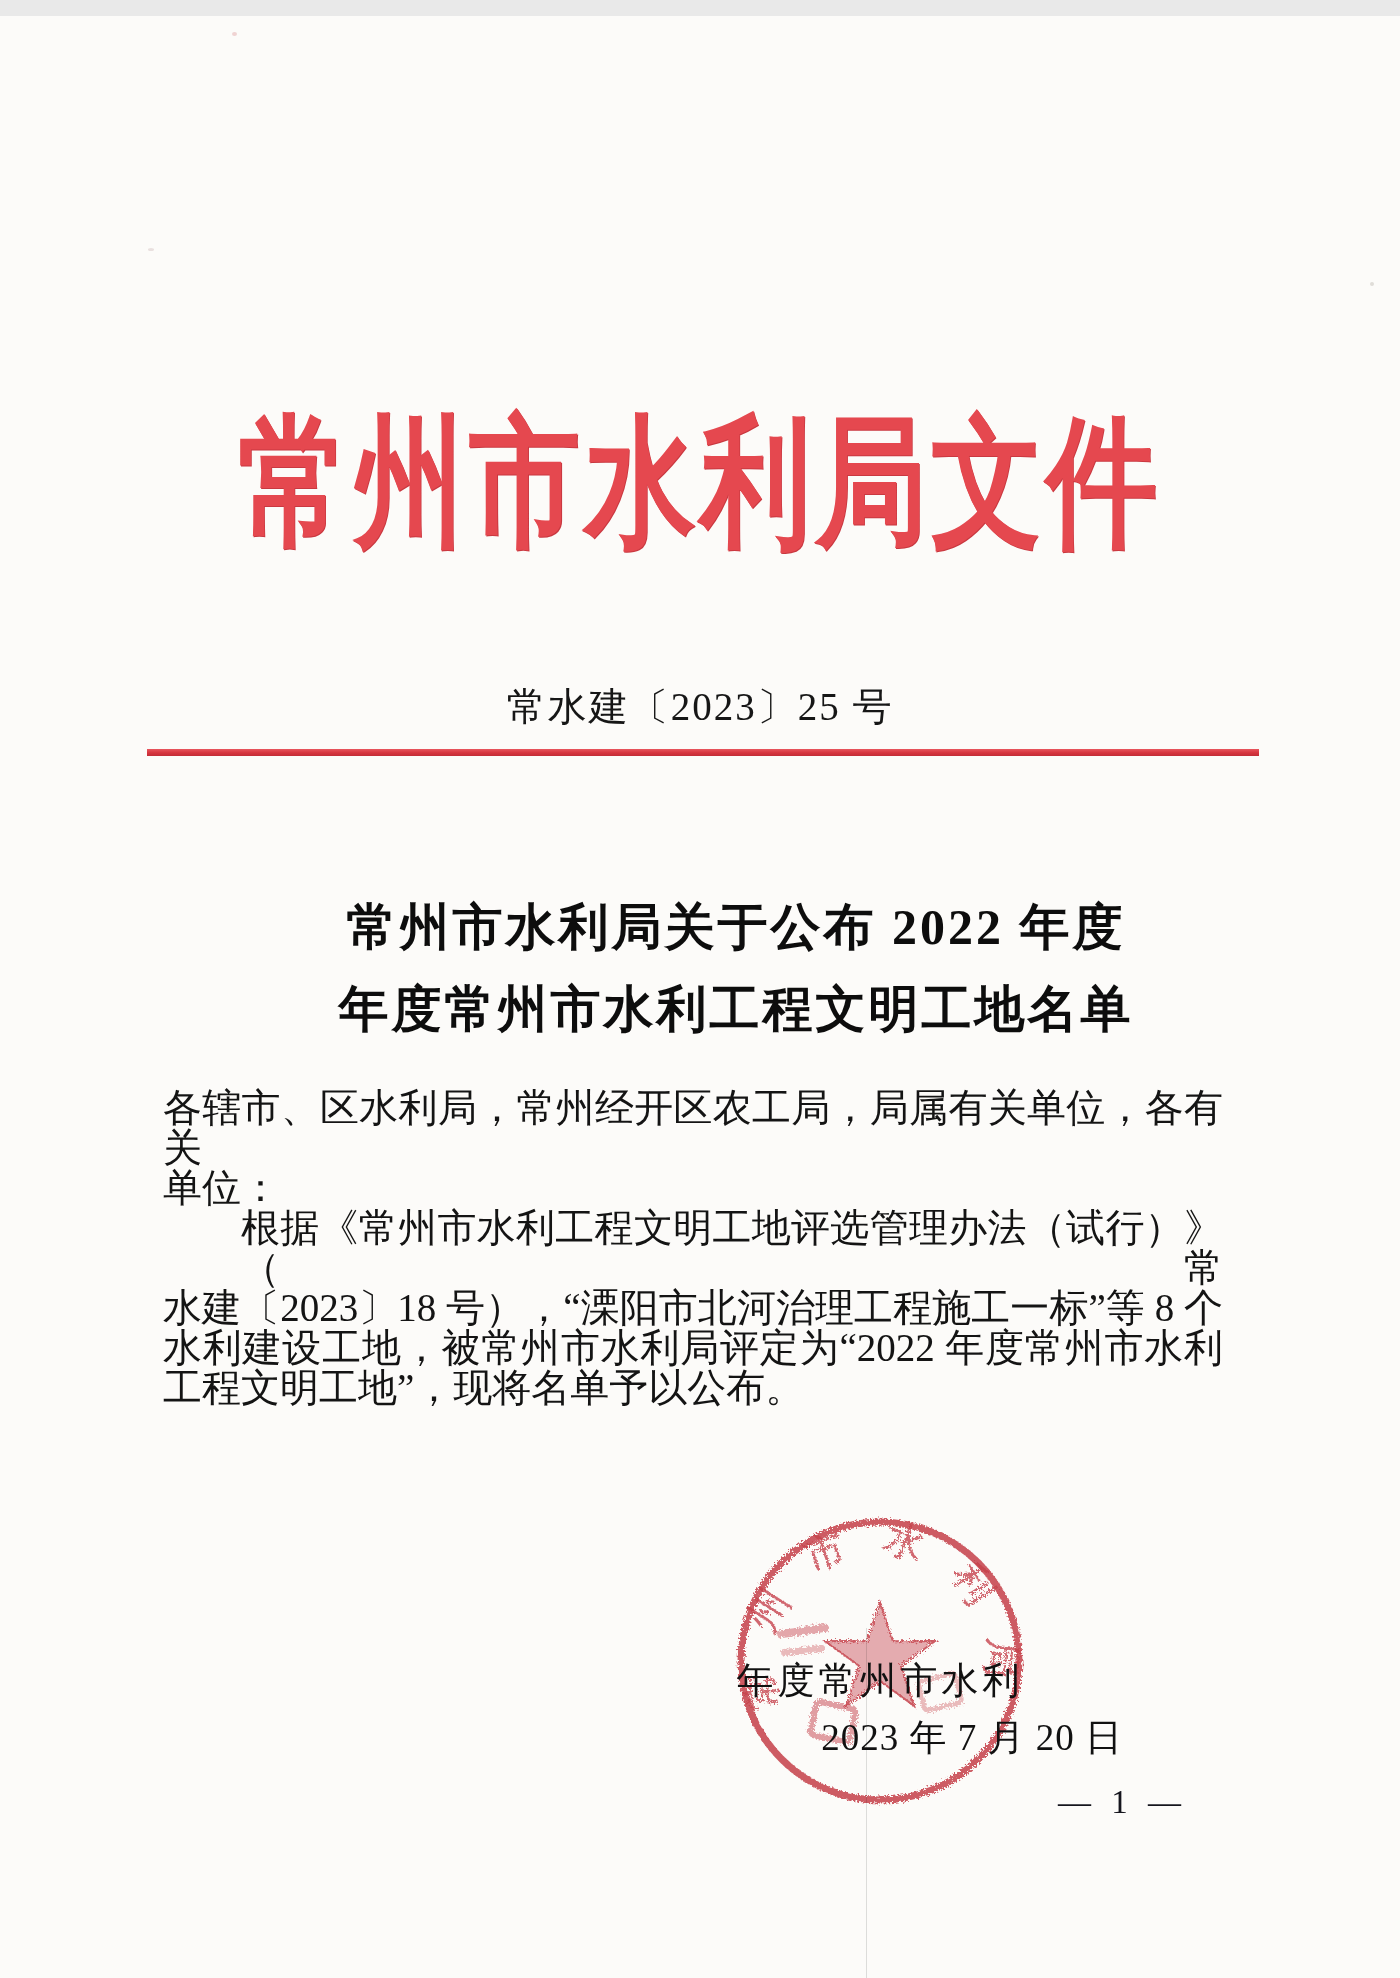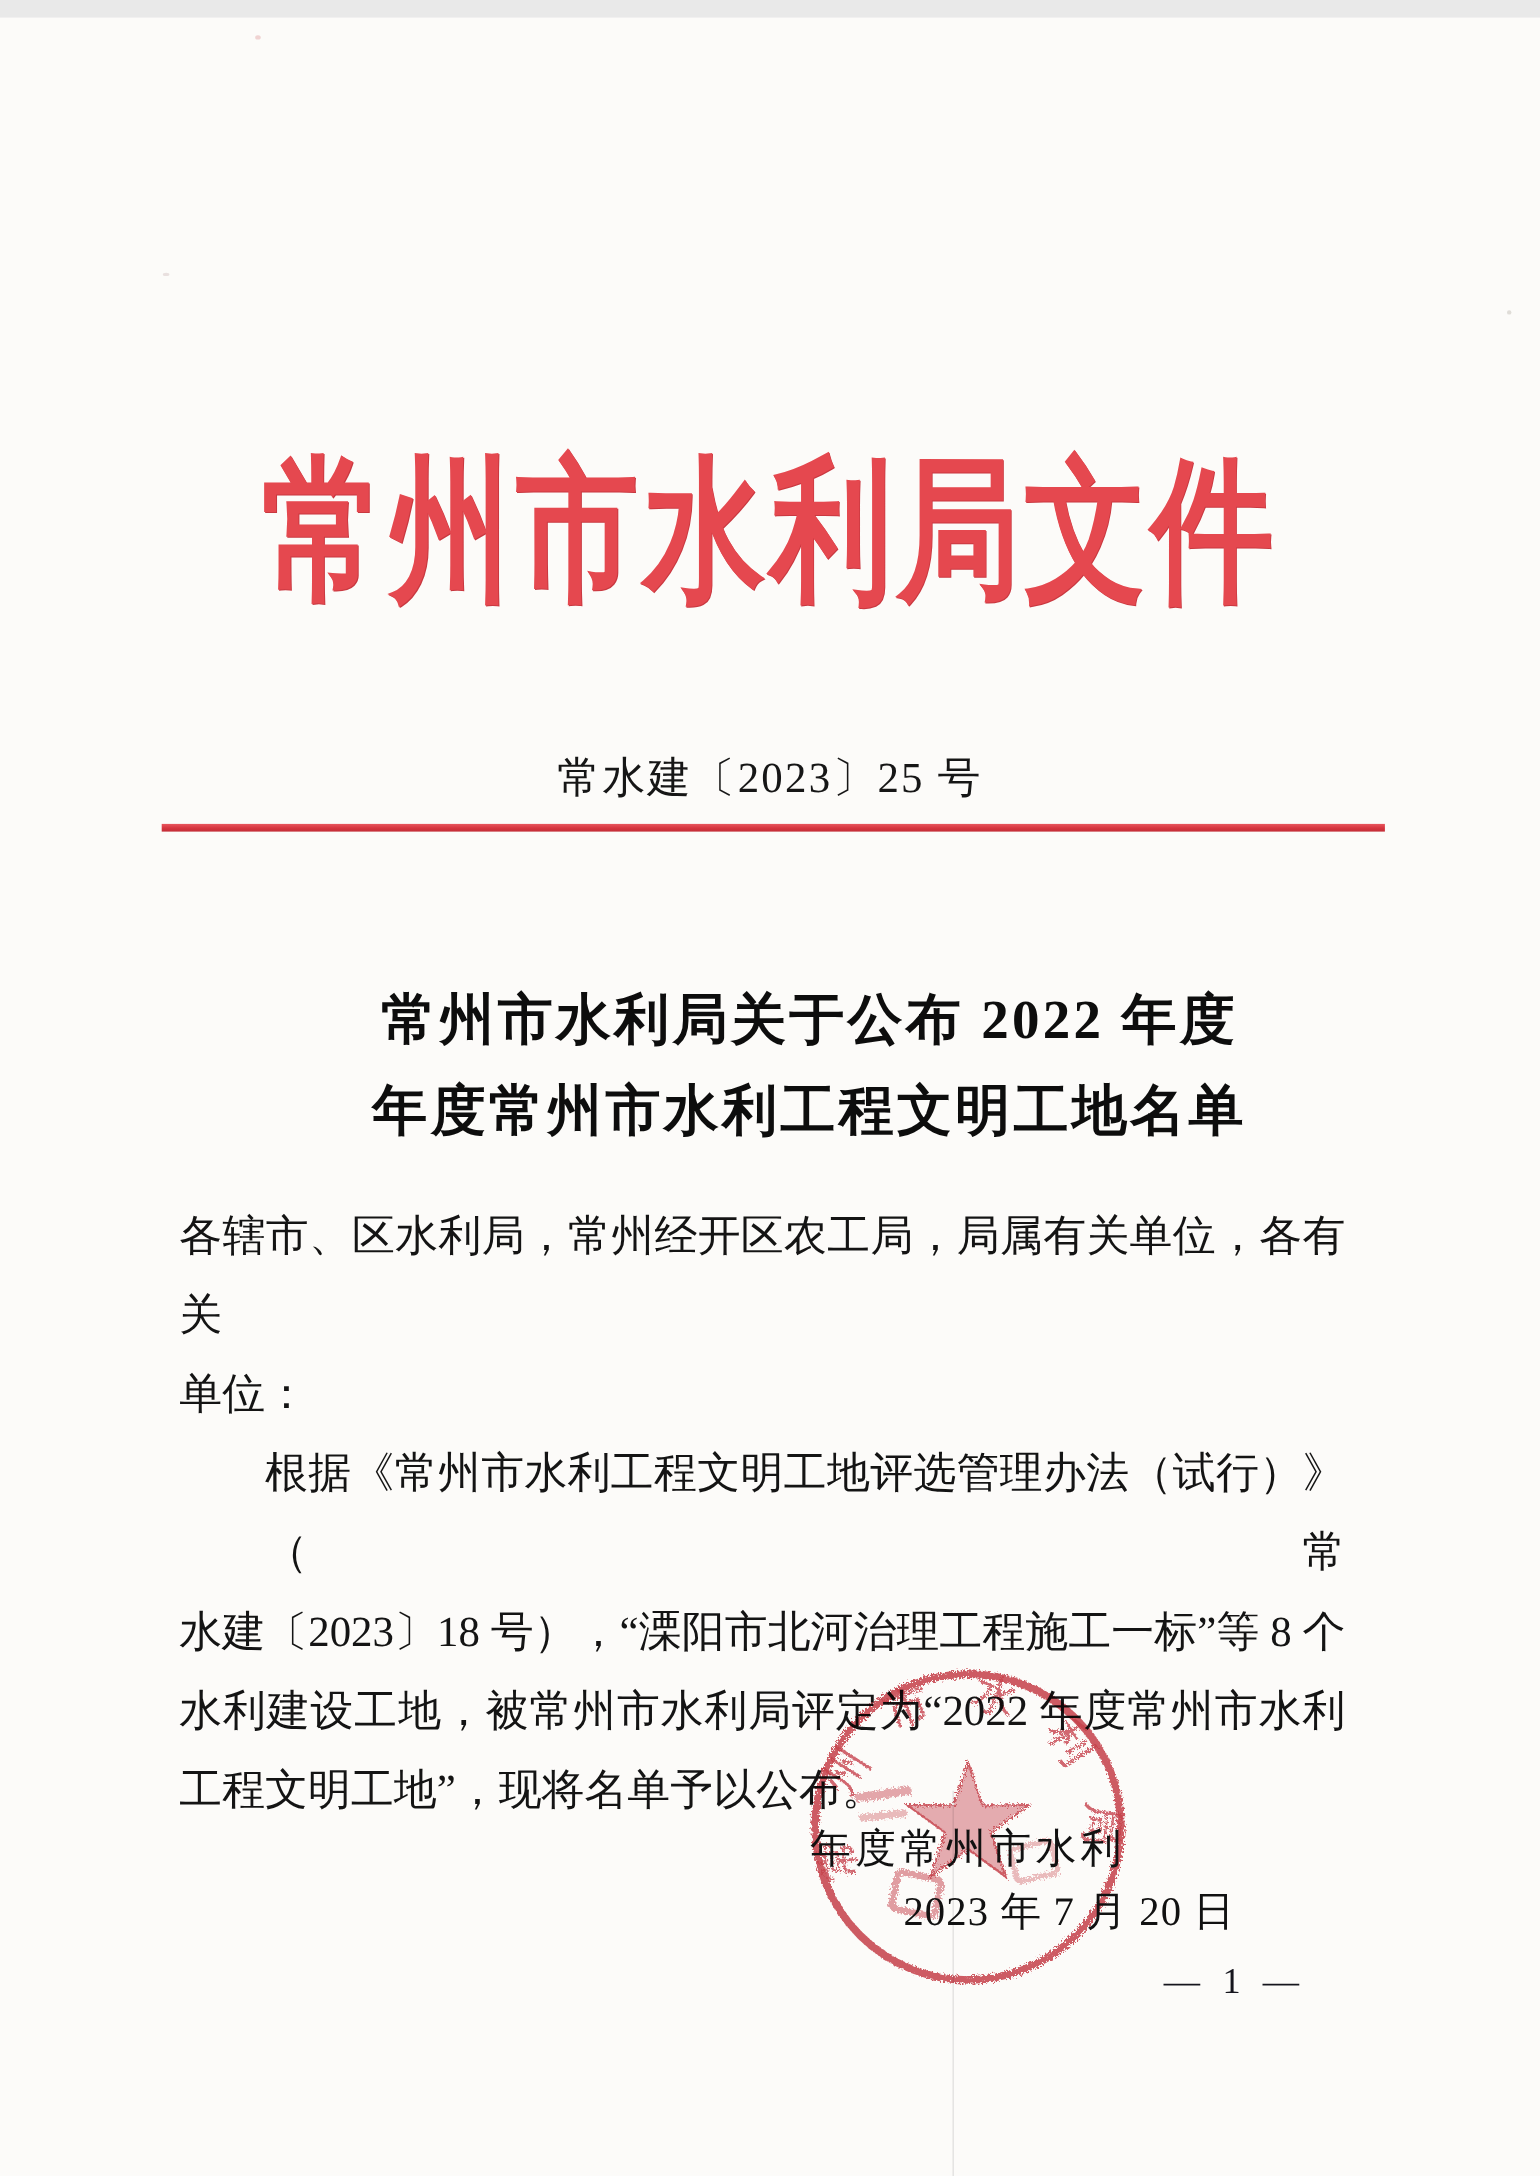--- a/index.html
+++ b/index.html
@@ -23,21 +23,21 @@
     position:absolute;top:733px;left:147px;width:1112px;height:7px;
     background:linear-gradient(#e8565e,#d6343e 55%,#c22d37);
   }
   .doctitle{
     position:absolute;top:870px;left:0;width:100%;
     text-align:center;font-weight:bold;font-size:50px;line-height:82px;
     color:#0d0d0d;letter-spacing:3px;padding-left:36px;
   }
   .bodytext{
     position:absolute;top:1072px;left:163px;width:1060px;
-    font-size:39px;line-height:72px;color:#141414;
+    font-size:39px;line-height:40px;color:#141414;
   }
   .bline{width:100%;}
   .fill{text-align:justify;text-align-last:justify;}
   .indent{padding-left:78px;box-sizing:border-box;}
   .attach{margin-top:26px;}
   .seal{
     position:absolute;left:725px;top:1493px;z-index:1;
     mix-blend-mode:multiply;
   }
   .sig-org{

